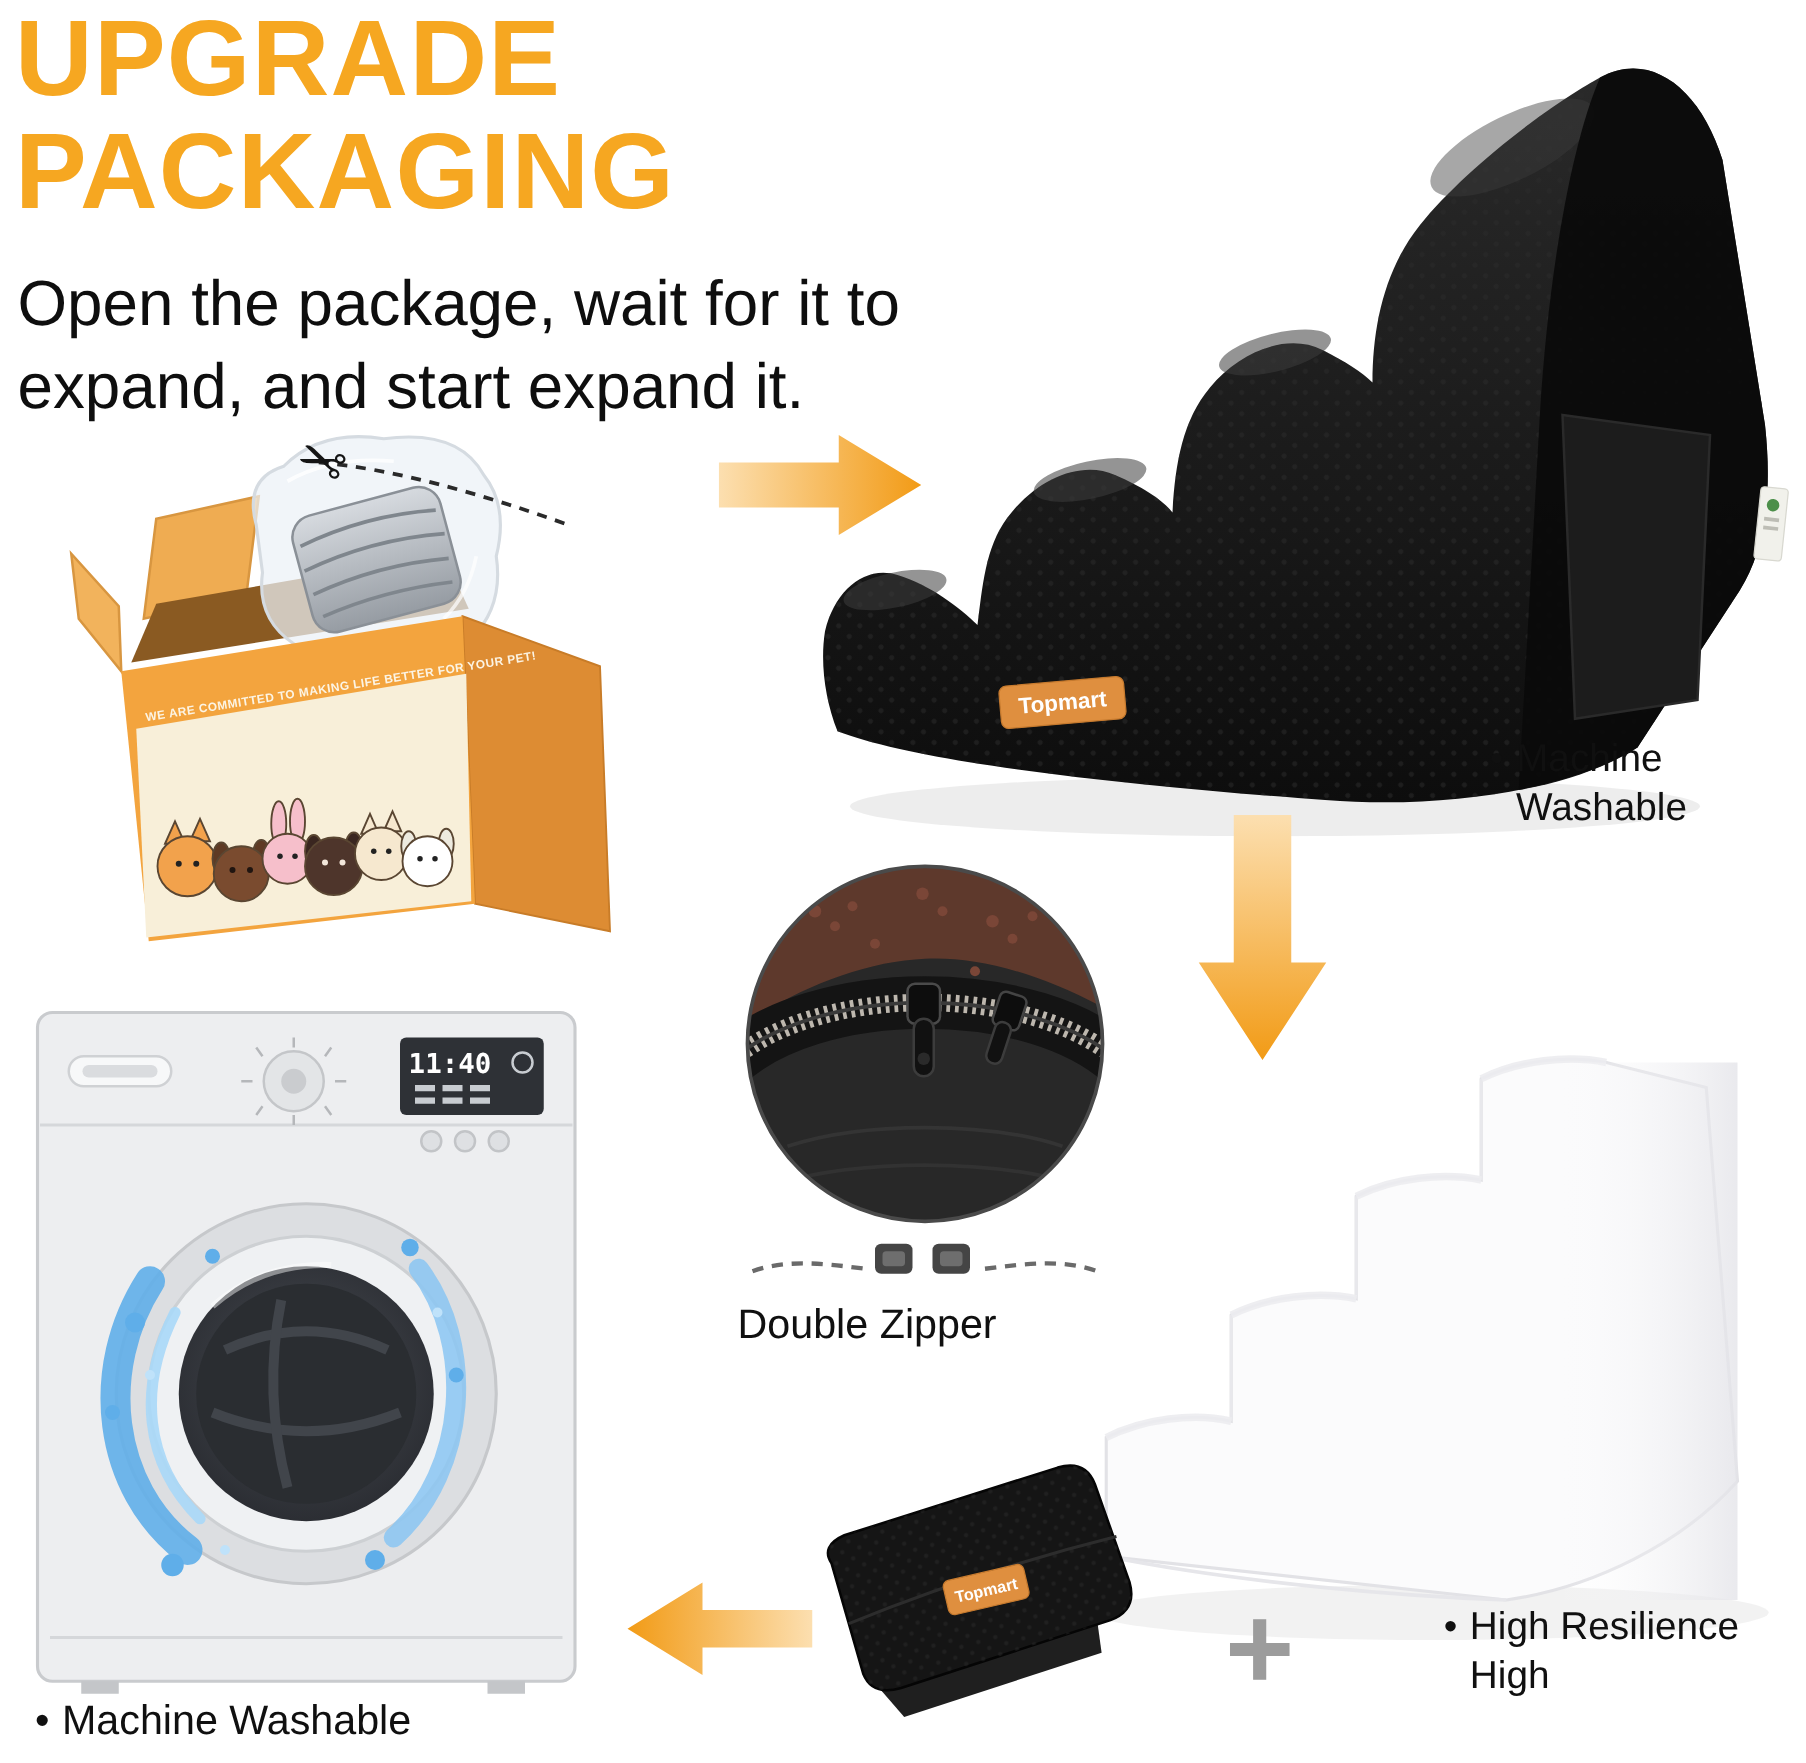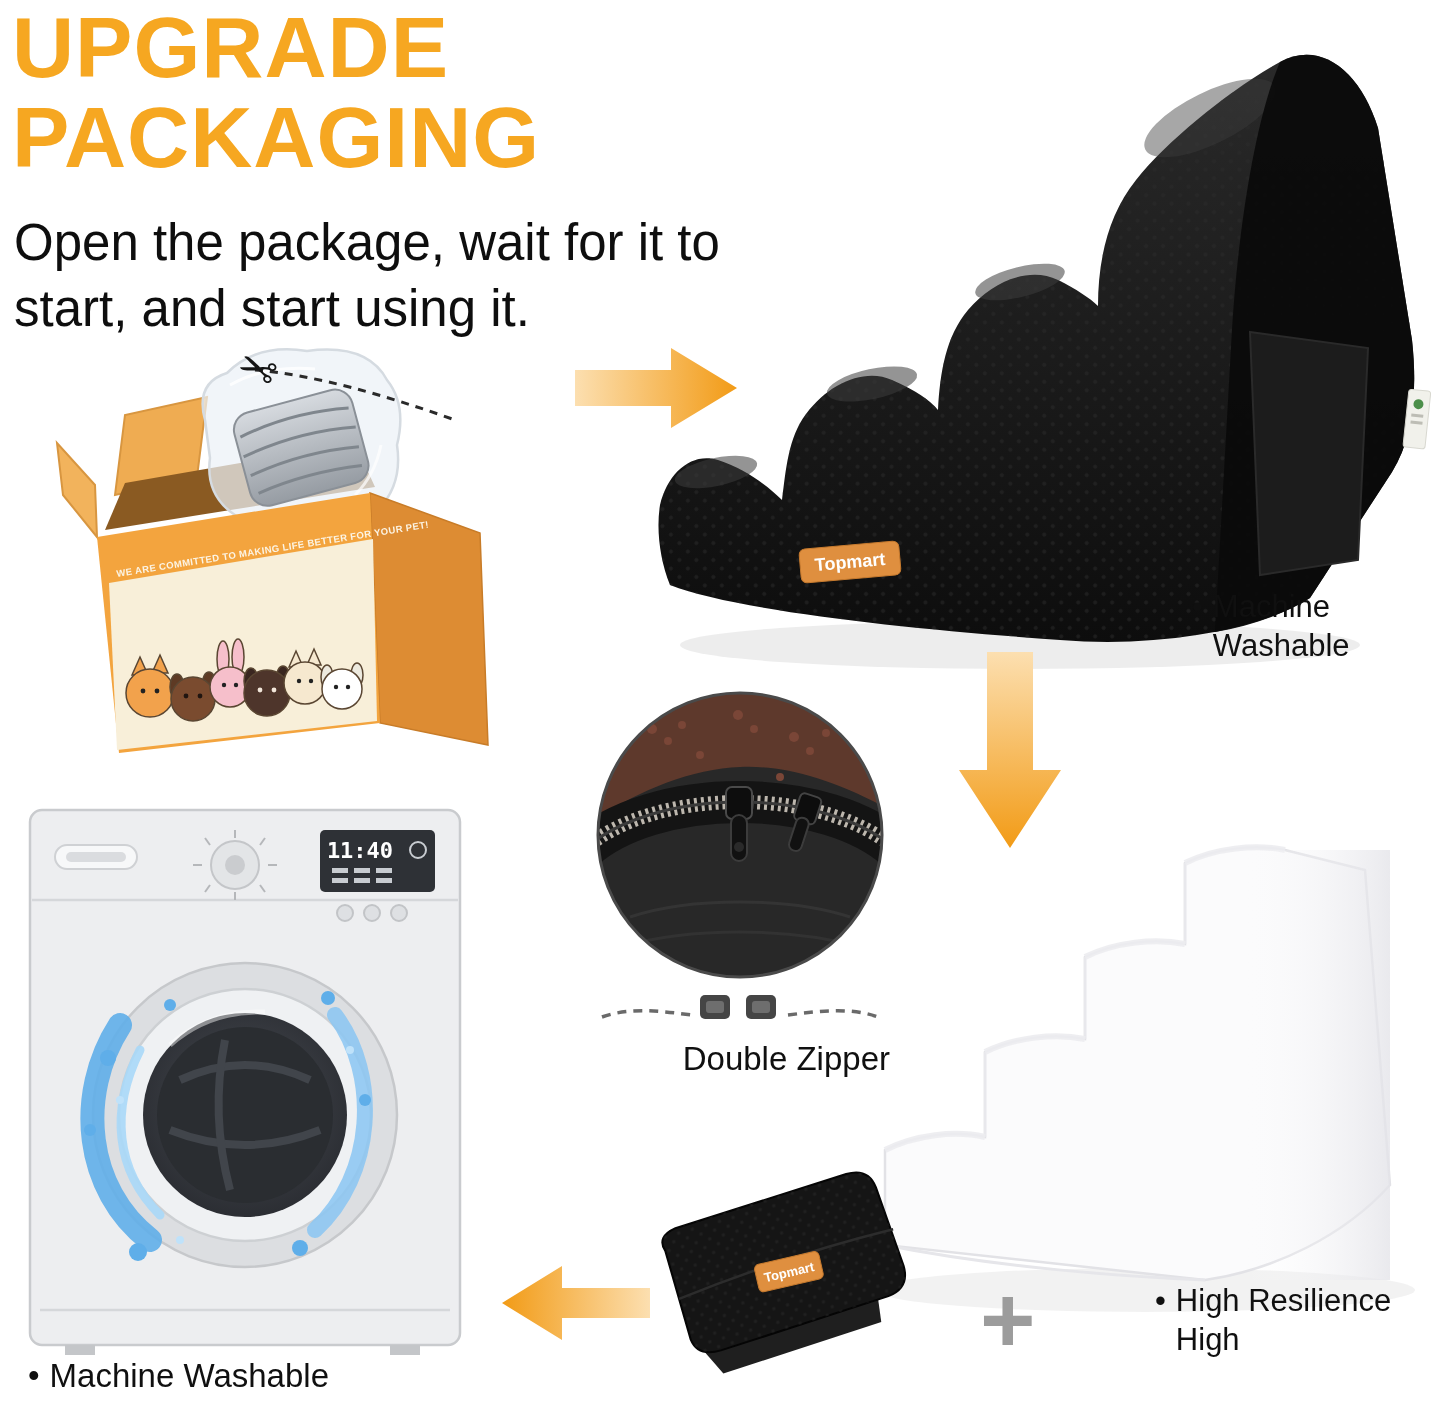--- a/index.html
+++ b/index.html
@@ -5,35 +5,35 @@
   *{margin:0;padding:0;box-sizing:border-box}
   html,body{background:#fff}
   body{width:1445px;height:1410px;position:relative;overflow:hidden;
        font-family:"Liberation Sans",sans-serif;color:#101010}
   .abs{position:absolute}
   .title{font-size:86px;font-weight:800;color:#F6A721;line-height:1.05;letter-spacing:1px}
   .subtitle{font-size:51px;color:#0e0e0e;line-height:1.3}
   .anno{display:flex;gap:10px;font-size:31px;line-height:1.25;color:#101010}
   .anno .bullet{flex:0 0 auto}
   .caption{font-size:33px;color:#101010}
-  .center{text-align:right}
+  .center{text-align:left}
   .plus{font-size:95px;font-weight:700;color:#9C9C9C;line-height:1}
   .scissors{font-size:46px;color:#151515;transform:scaleX(-1) rotate(-22deg);display:inline-block}
   svg{display:block}
 </style>
 </head>
 <body>
 
 <div class="abs title" style="left:12px;top:2px">
   <div>UPGRADE</div>
   <div>PACKAGING</div>
 </div>
 <div class="abs subtitle" style="left:14px;top:210px">
   <div>Open the package, wait for it to</div>
-  <div>start, and start using it.</div>
+  <div>expand, and start expand it.</div>
 </div>
 
 <svg class="abs" style="left:55px;top:325px" width="500" height="440" viewBox="0 0 500 440">
   <defs>
     <linearGradient id="metalGrad" x1="0" y1="0" x2="0" y2="1">
       <stop offset="0" stop-color="#D6DADF"></stop>
         <stop offset="1" stop-color="#969CA3"></stop>
     </linearGradient>
   </defs>
 

